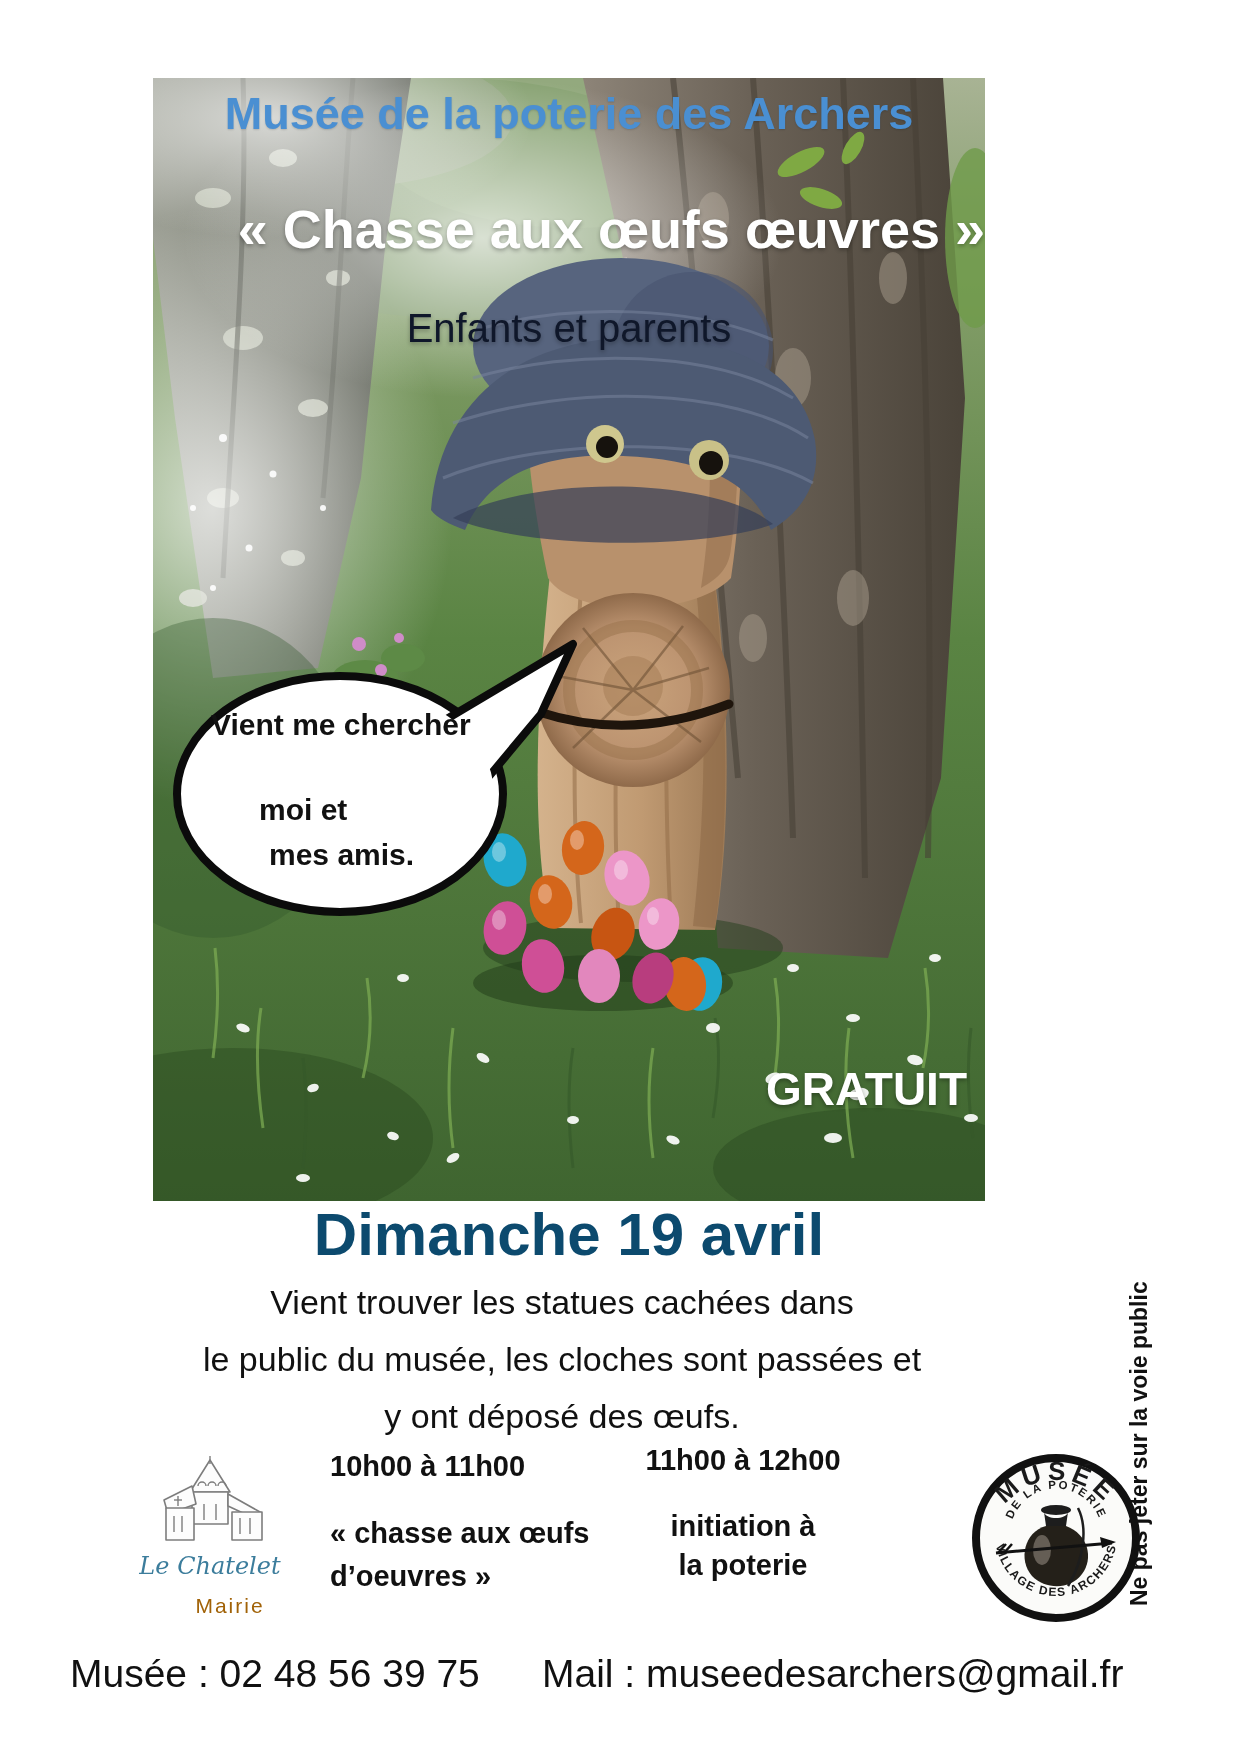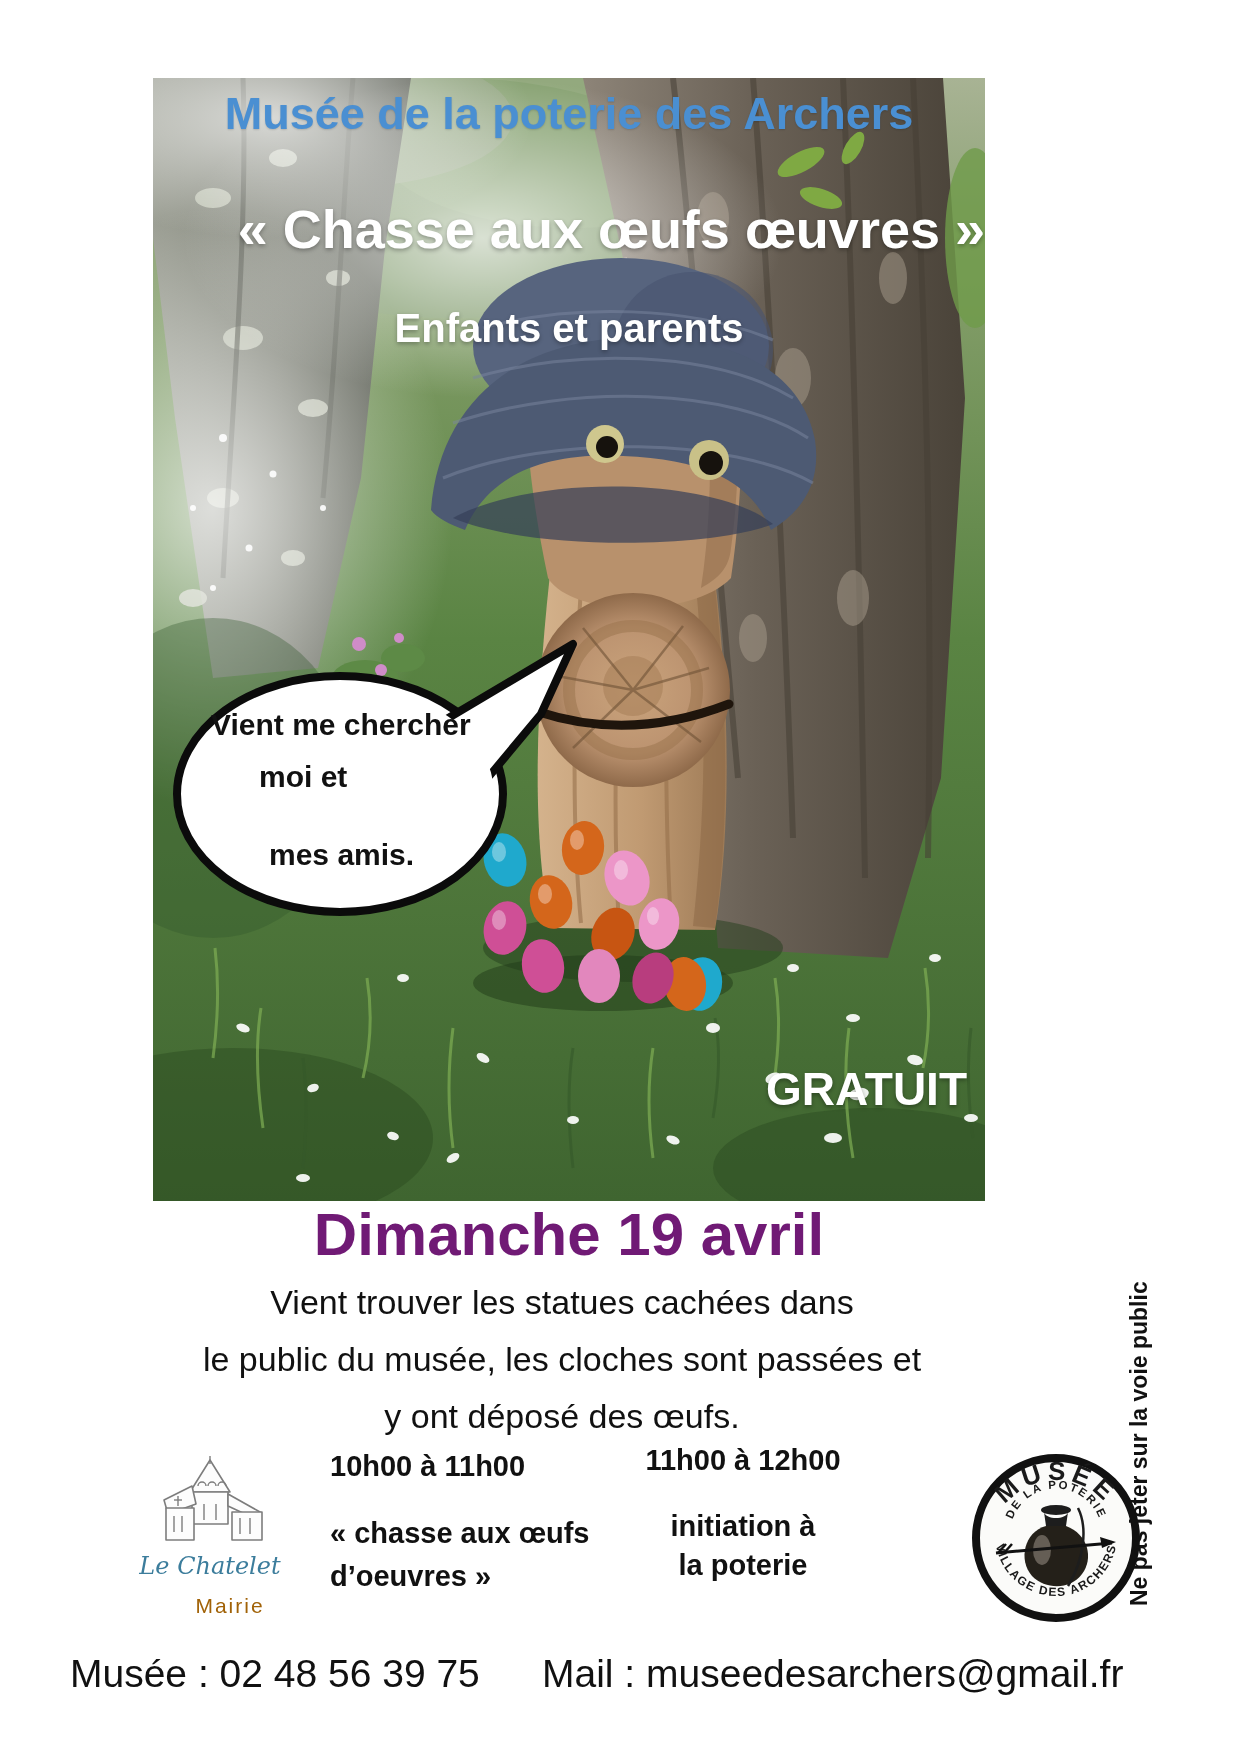--- a/index.html
+++ b/index.html
@@ -20,35 +20,35 @@
     font-size:45px;font-weight:bold;color:#4a8fd2;
     text-shadow:0 1px 2px rgba(0,0,0,.15);
   }
   .headline{
     left:0;top:120px;width:100%;text-align:right;
     font-size:54px;font-weight:bold;color:#ffffff;
     text-shadow:0 2px 4px rgba(0,0,0,.30);
   }
   .subheadline{
     left:0;top:228px;width:100%;text-align:center;
-    font-size:40px;font-weight:bold;color:#ffffff;
+    font-size:40px;font-weight:normal;color:#0f172a;
     text-shadow:0 2px 4px rgba(0,0,0,.30);
   }
   .bub{color:#111;font-weight:bold;font-size:30px;}
   .bub1{left:58px;top:630px;}
-  .bub2{left:106px;top:682px;}
+  .bub2{left:106px;top:715px;}
   .bub3{left:116px;top:760px;}
   .gratuit{
     right:18px;top:984px;font-size:46px;font-weight:bold;color:#ffffff;
     text-shadow:0 2px 4px rgba(0,0,0,.35);
   }
   
   .date-heading{
     left:153px;top:1200px;width:832px;text-align:center;
-    font-size:60px;font-weight:bold;color:#701a75;white-space:nowrap;
+    font-size:60px;font-weight:bold;color:#0c4a6e;white-space:nowrap;
   }
   .body-line{
     left:143px;width:838px;text-align:center;font-size:34px;color:#111;white-space:nowrap;
   }
   .bl0{top:1283px;} .bl1{top:1340px;} .bl2{top:1397px;}
   .sched{font-size:29px;font-weight:bold;color:#111;white-space:nowrap;}
   .sched-left{left:330px;top:1450px;text-align:left;}
   .sched-left .t2{margin-top:34px;}
   .sched-left .t3{margin-top:10px;}
   .sched-right{left:628px;top:1444px;width:230px;text-align:center;}

